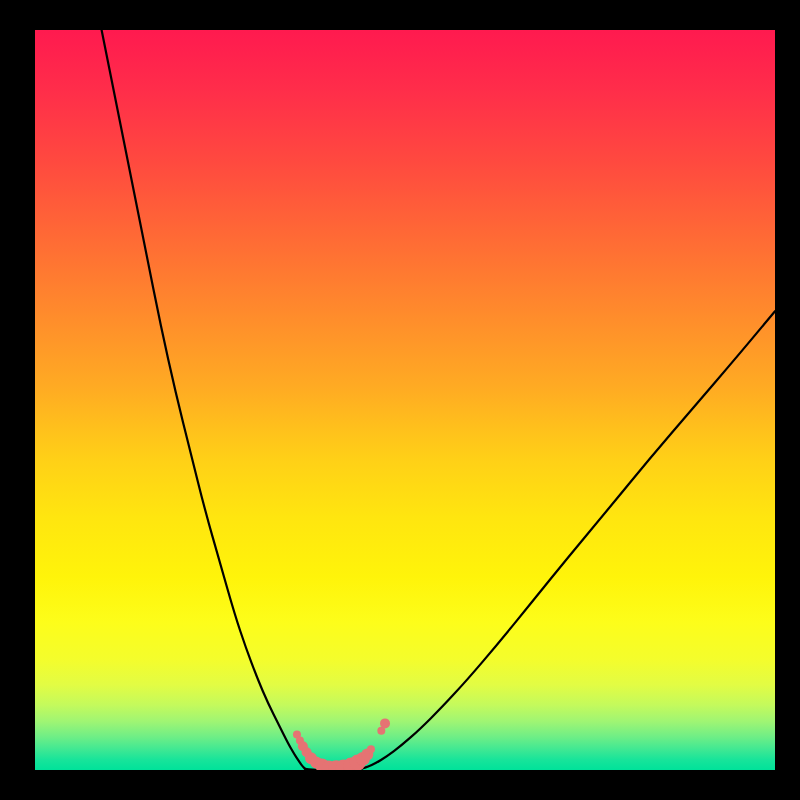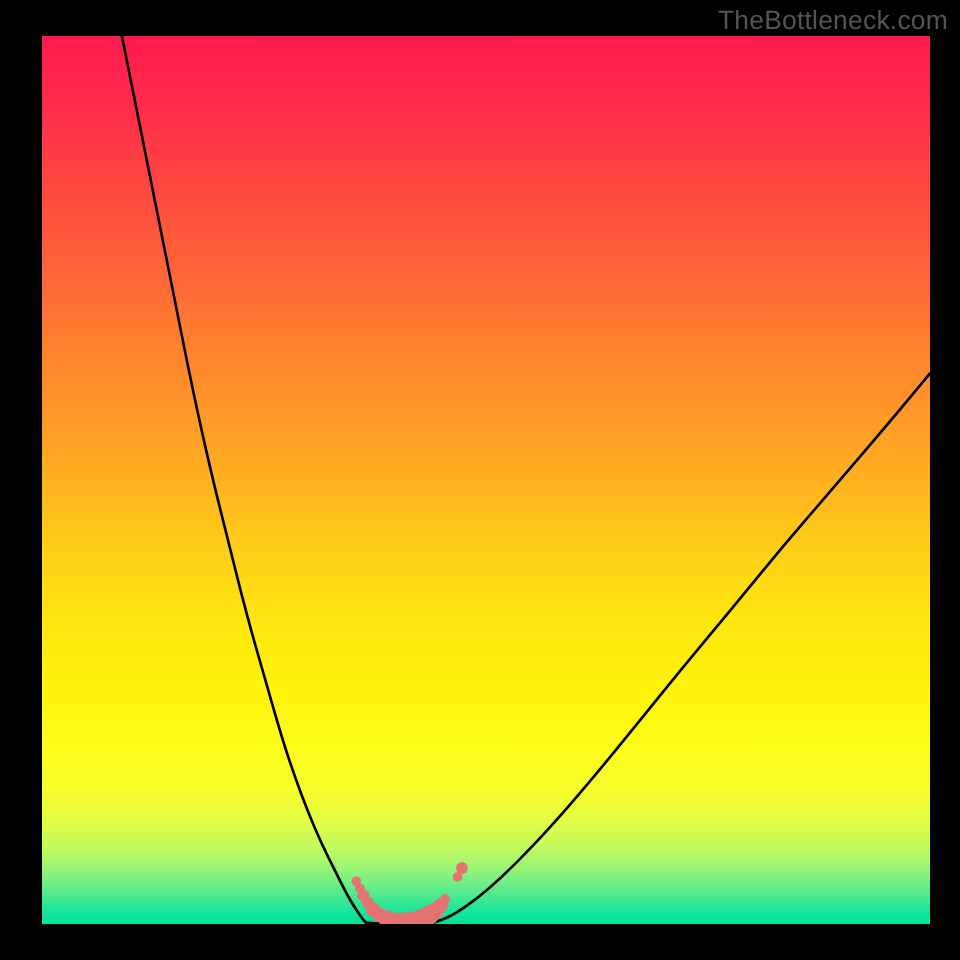--- a/index.html
+++ b/index.html
@@ -32,21 +32,20 @@
     color: #555;
     font-size: 22px;
     letter-spacing: 0.2px;
   }
   svg { display: block; }
 </style>
 </head>
 <body>
 
 <div class="frame">
-  <div class="watermark">TheBottleneck.com</div>
   <div class="plot">
     <svg id="svg" width="740" height="740" viewBox="0 0 740 740">
       <defs>
         <linearGradient id="bg-grad" x1="0" y1="0" x2="0" y2="1">
             <stop offset="0.00%" stop-color="#ff1a4f"></stop>
             <stop offset="8.00%" stop-color="#ff2d4a"></stop>
             <stop offset="18.00%" stop-color="#ff4a3f"></stop>
             <stop offset="28.00%" stop-color="#ff6a35"></stop>
             <stop offset="38.00%" stop-color="#ff8a2c"></stop>
             <stop offset="48.00%" stop-color="#ffaa23"></stop>

